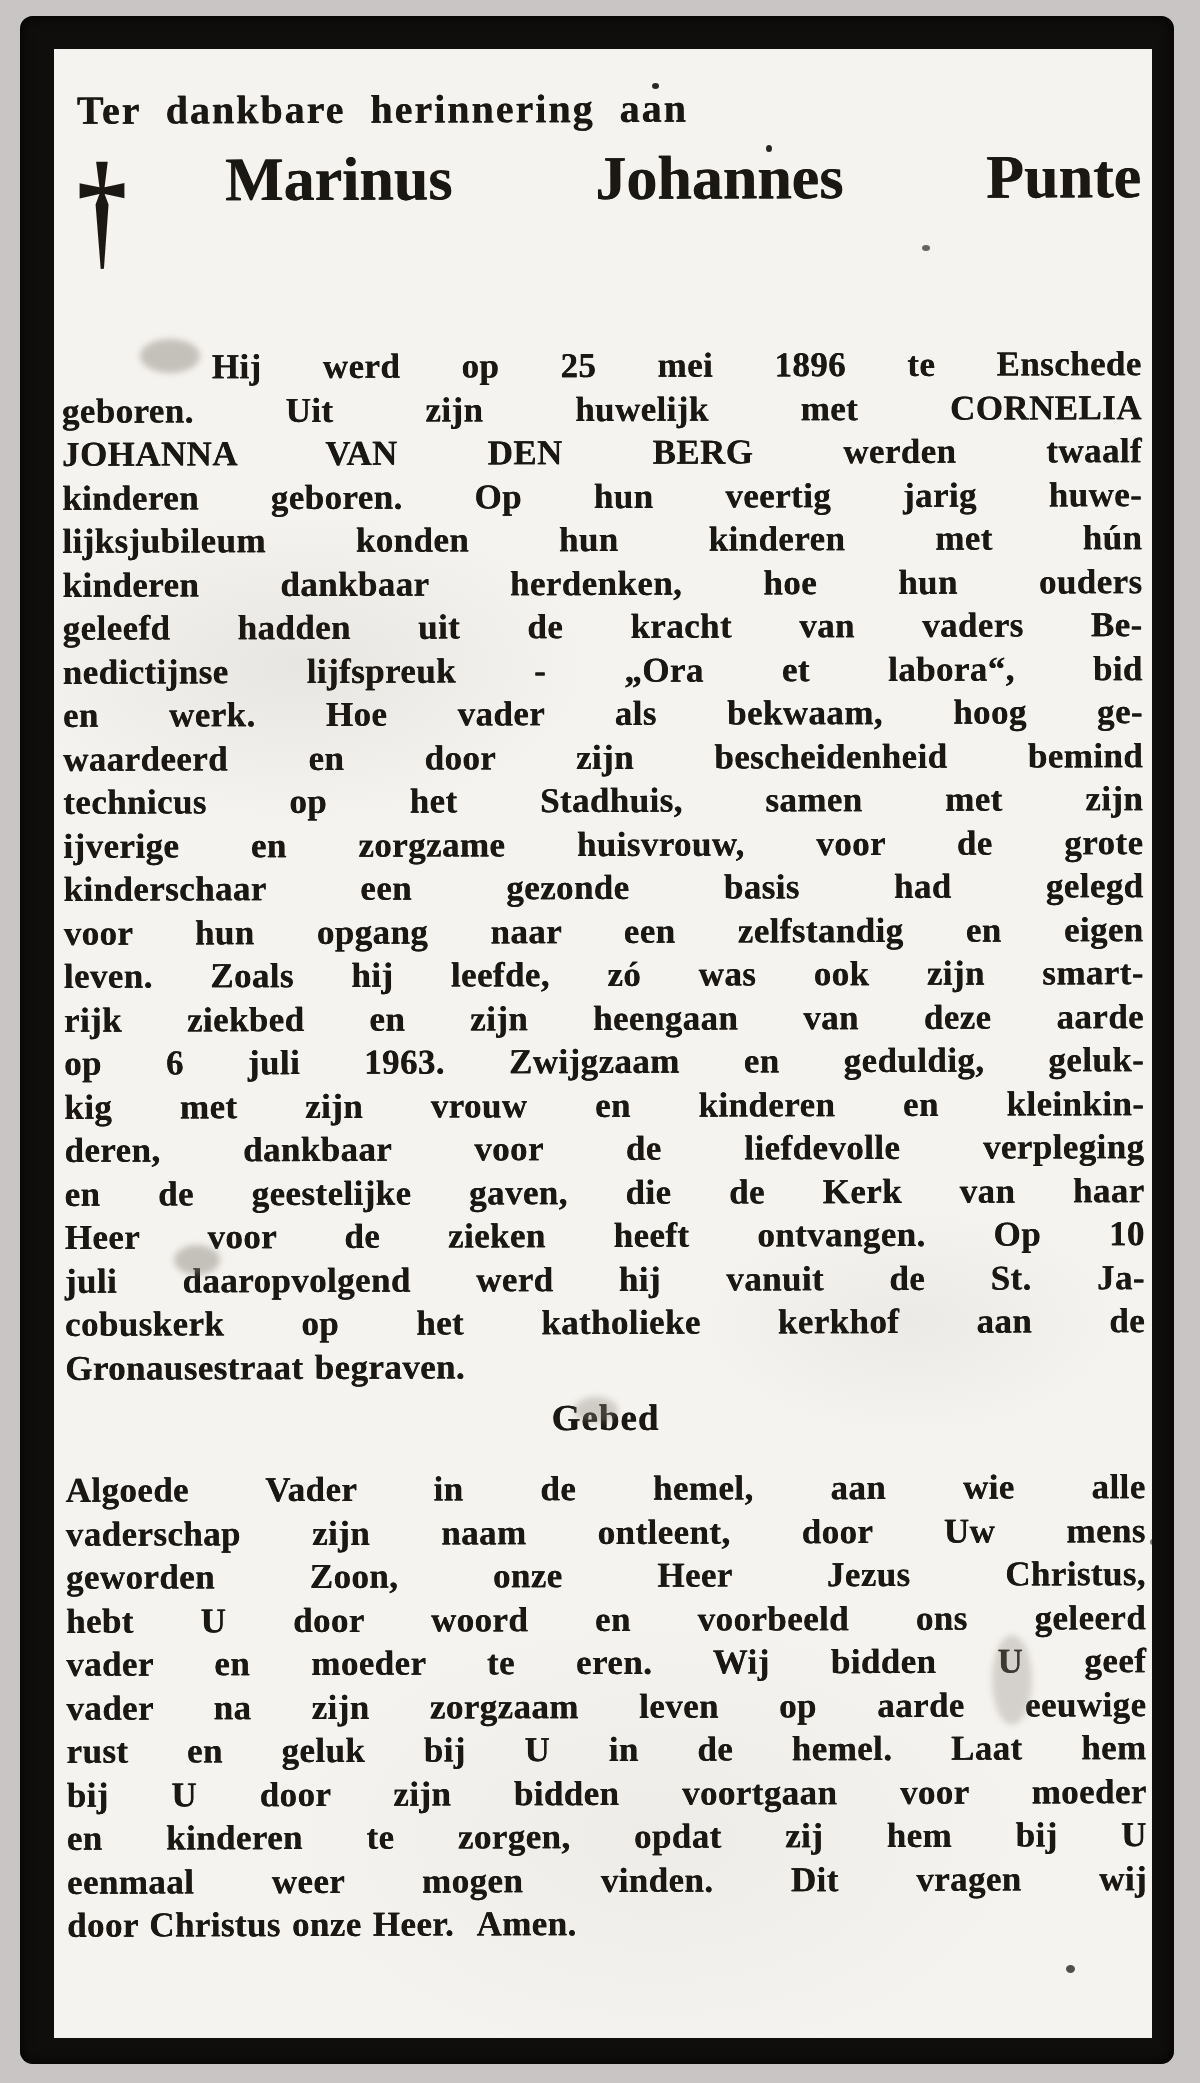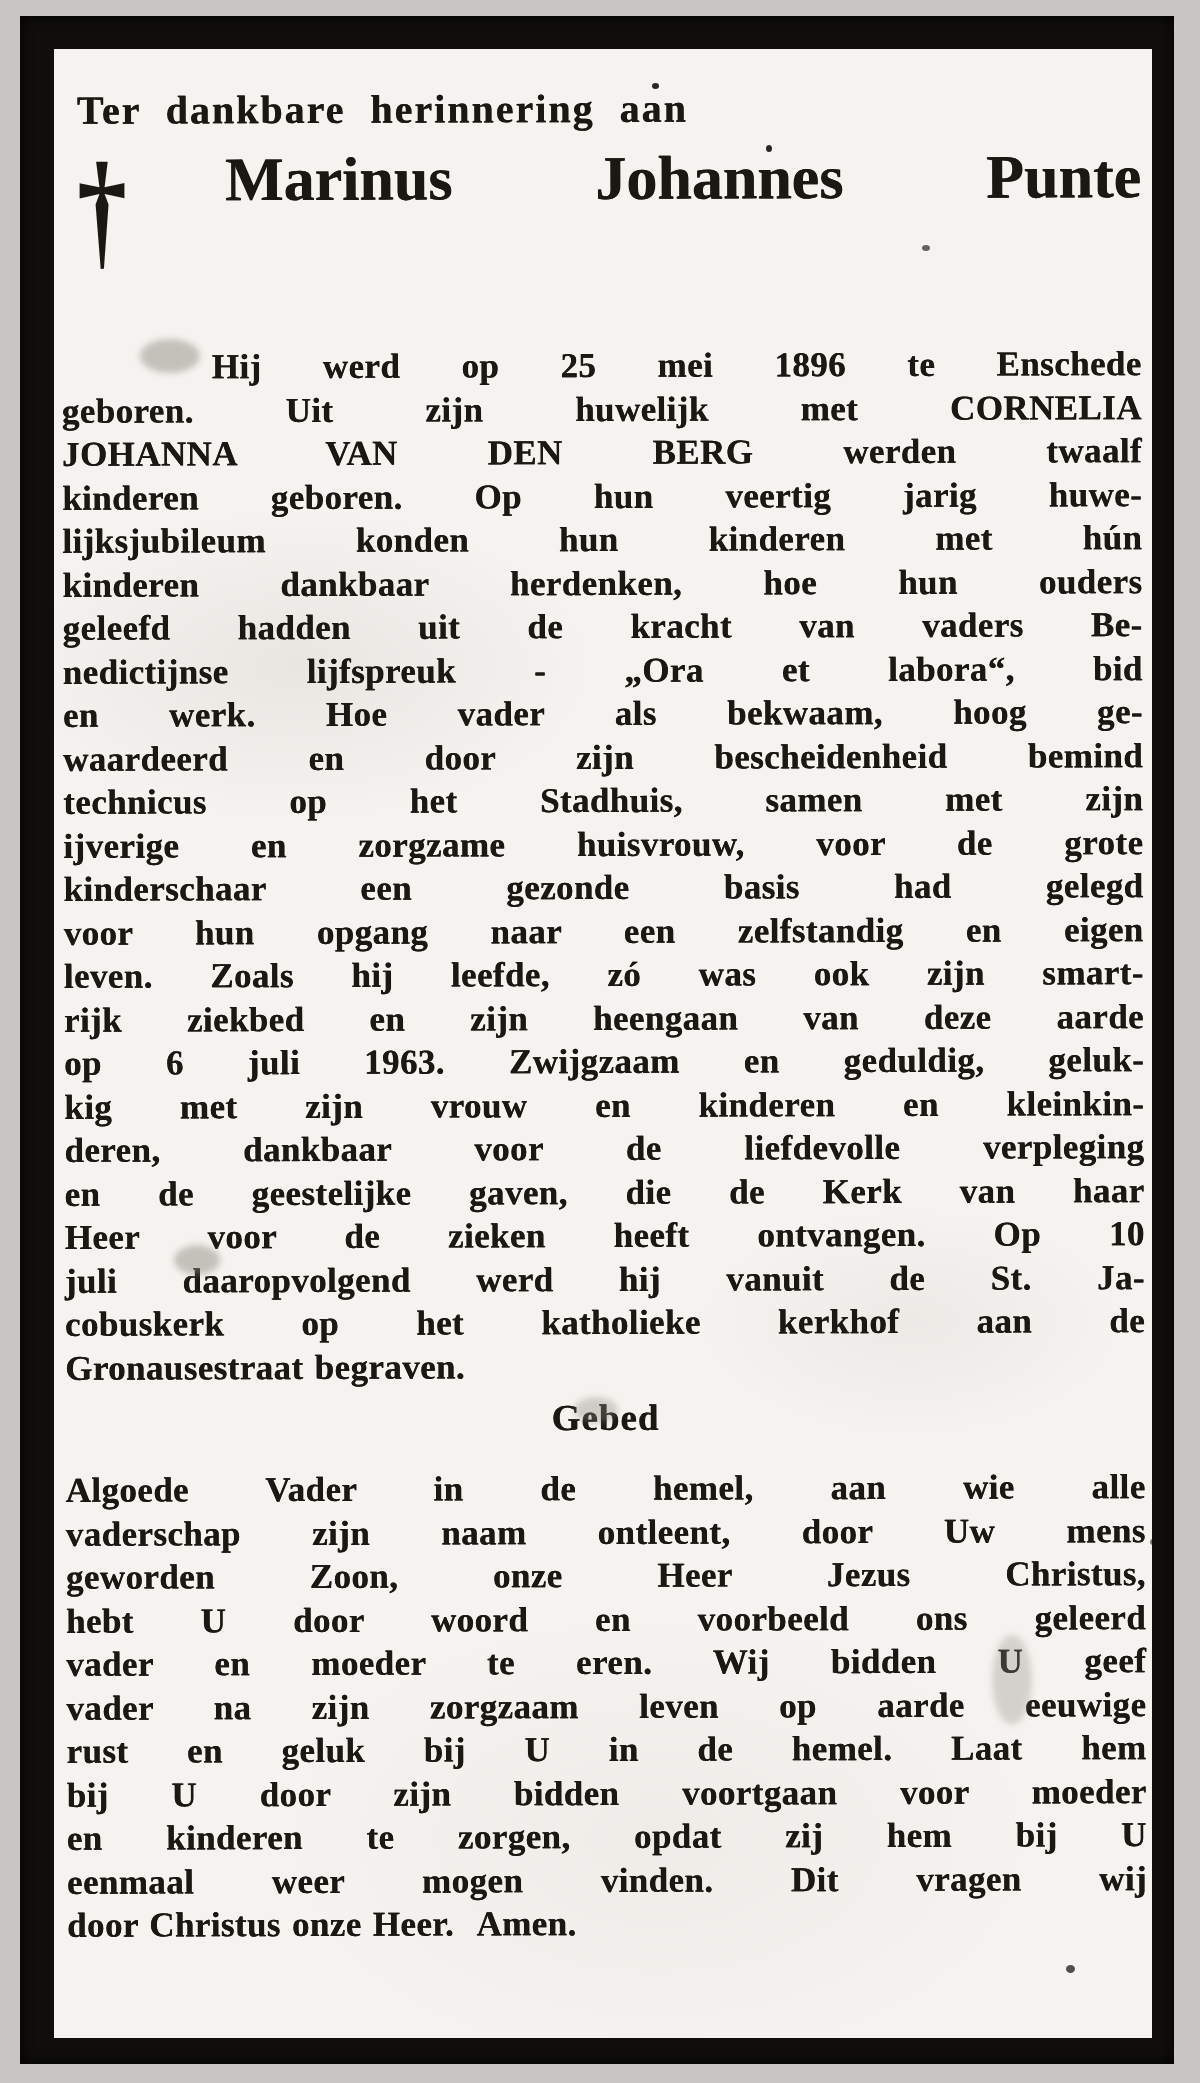--- a/index.html
+++ b/index.html
@@ -10,20 +10,21 @@
     font-family: "Liberation Serif", "DejaVu Serif", serif;
     overflow: hidden;
   }
   .stage { position: absolute; inset: 0; }
   
   .frame {
     position: absolute;
     left: 20px; top: 16px; right: 26px; bottom: 19px;
     background: #0f0e0c;
     box-shadow: inset 0 0 14px #000;
+    border-radius: 13px;
   }
   
   .paper {
     position: absolute;
     left: 34px; top: 33px; right: 22px; bottom: 26px;
     background:
       radial-gradient(ellipse 420px 220px at 22% 31%, rgba(120,115,110,0.10), transparent 70%),
       radial-gradient(ellipse 300px 160px at 78% 64%, rgba(120,115,110,0.07), transparent 70%),
       radial-gradient(ellipse 500px 300px at 55% 90%, rgba(130,125,118,0.06), transparent 75%),
       #f5f3ef;

